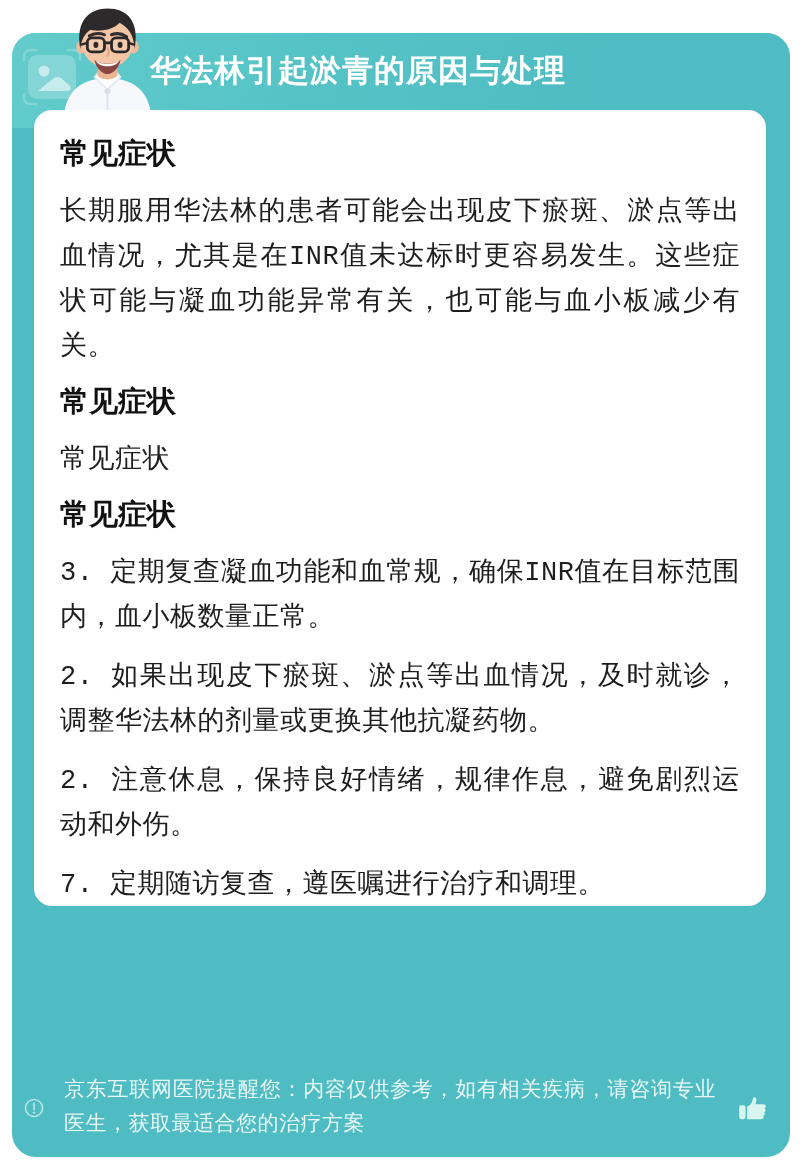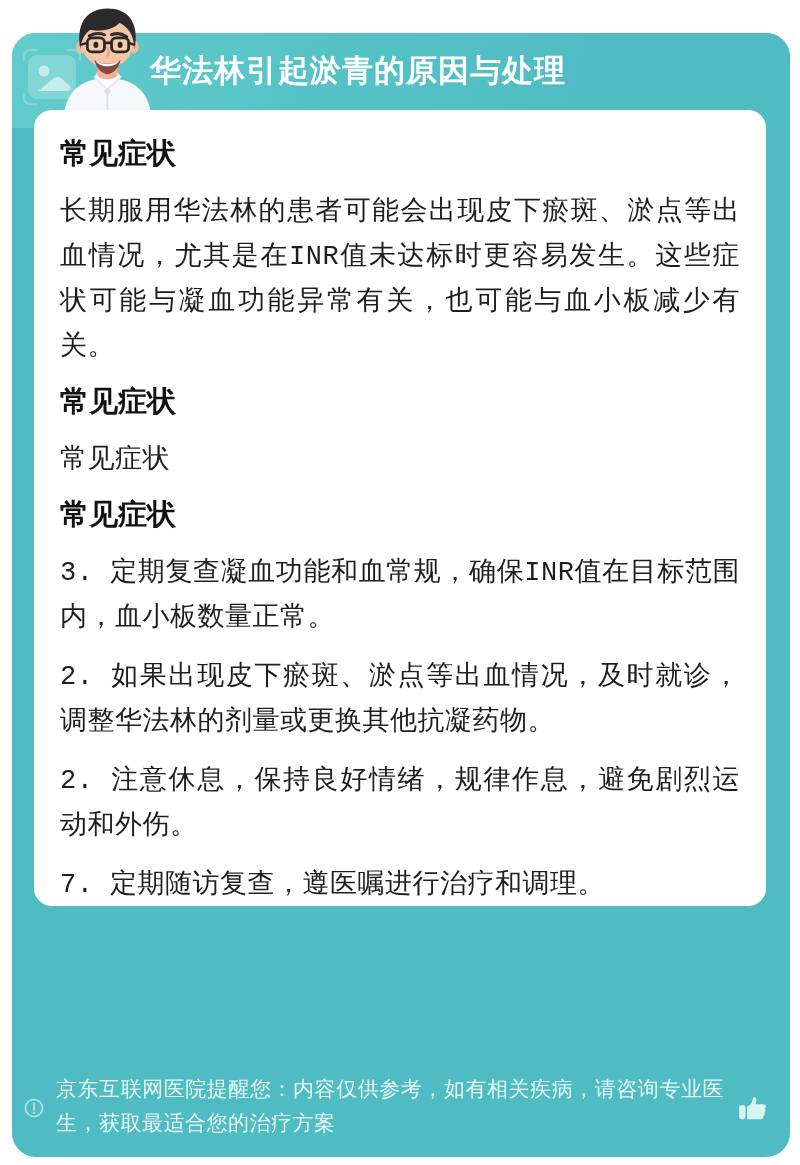--- a/index.html
+++ b/index.html
@@ -33,21 +33,21 @@
     font-size:29px;line-height:40px;font-weight:bold;color:#111111;
     margin:14px 0 0 0;
   }
   .white-card p{
     font-size:27px;line-height:45px;color:#1e1e1e;margin:14px 0 0 0;
     text-align:justify;letter-spacing:0.5px;
   }
   .tip{margin-top:14px;}
   .footer{
     position:absolute;left:24px;top:1062px;width:754px;height:92px;
-    display:flex;align-items:center;gap:12px;box-sizing:border-box;padding-right:8px;
+    display:flex;align-items:center;gap:20px;box-sizing:border-box;padding-right:8px;
   }
   .alert-icon{flex:0 0 auto;width:20px;height:20px;}
   .disclaimer{
     flex:1 1 auto;font-size:21px;line-height:34px;color:#E9F8F7;
     letter-spacing:0.5px;text-align:justify;
   }
   .thumb-icon{flex:0 0 auto;width:34px;height:34px;cursor:pointer;}
 </style>
 </head>
 <body>

